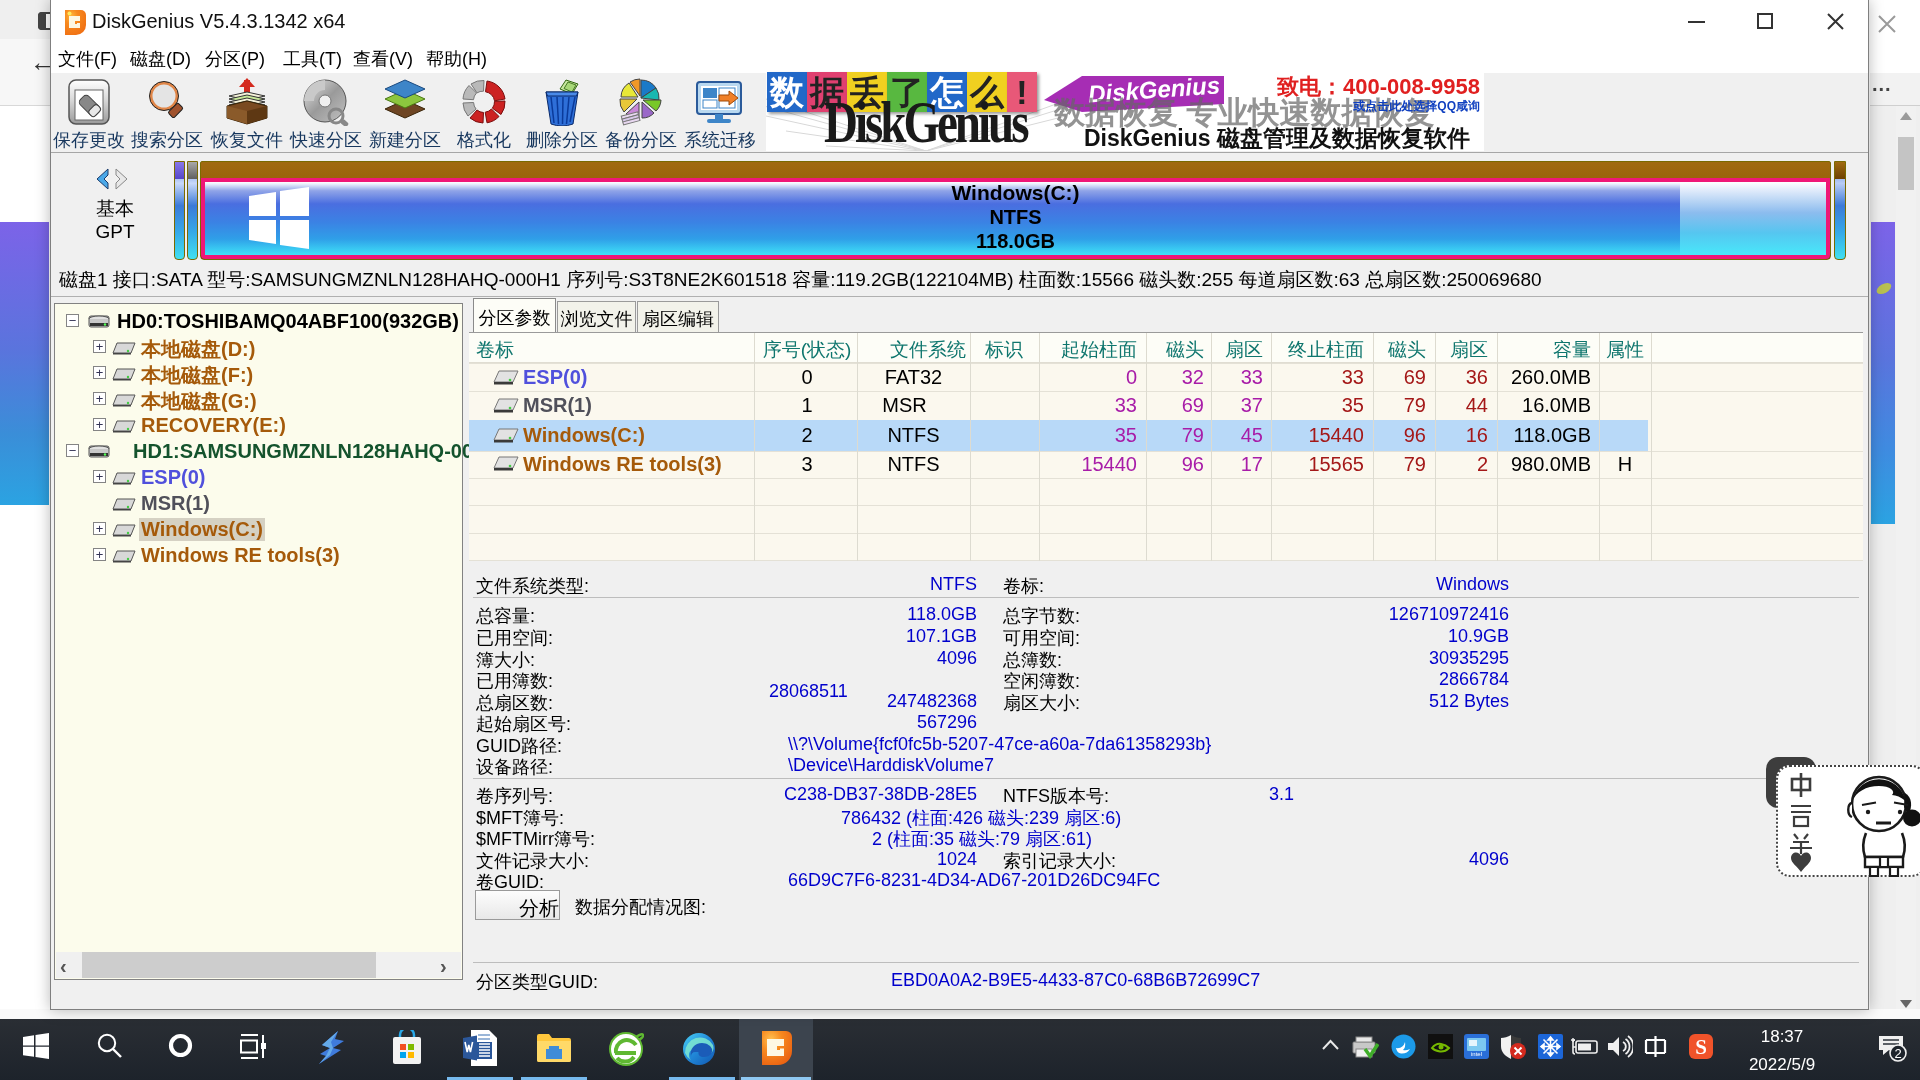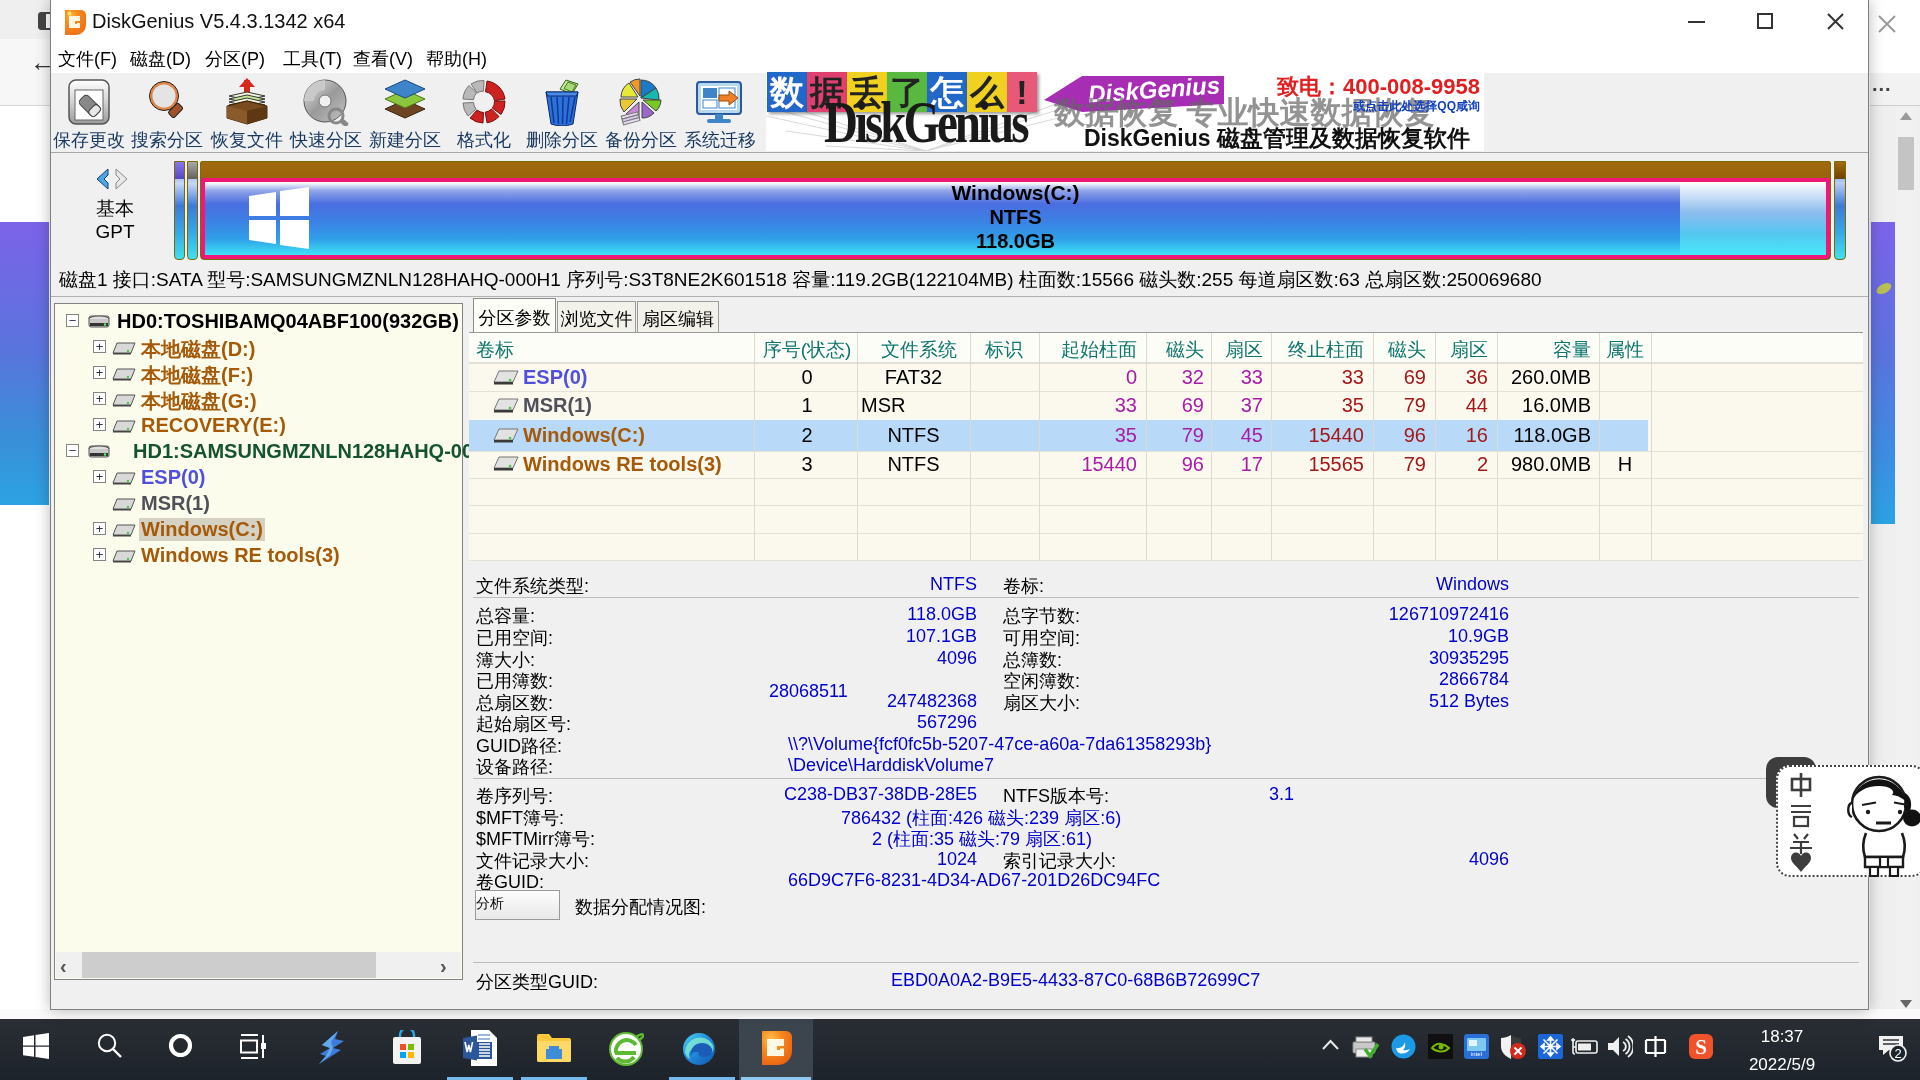--- a/index.html
+++ b/index.html
@@ -536,21 +536,21 @@
   <div id="rightpanel" class="abs" style="left:418px;top:297px;width:1399px;height:683px;background:#f0f0f0">
 
     <div class="abs" style="left:88px;top:4px;width:79px;height:31px;background:#f2f2ea;border:1px solid #9a9a9a;border-bottom:none;font-size:18px;text-align:center;padding-top:5px">浏览文件</div>
     <div class="abs" style="left:168px;top:4px;width:82px;height:31px;background:#f2f2ea;border:1px solid #9a9a9a;border-bottom:none;font-size:18px;text-align:center;padding-top:5px">扇区编辑</div>
     <div class="abs" style="left:4px;top:1px;width:83px;height:34px;background:#fdfdf7;border:1px solid #8a8a8a;border-bottom:none;font-size:18px;text-align:center;padding-top:7px;z-index:2">分区参数</div>
 
     <div class="abs" style="left:0;top:35px;width:1394px;height:228px;background:#fbf8ee;border-top:1px solid #9a9a9a">
       <div class="abs" style="left:0;top:0;width:1394px;height:30px;background:#fdfdf7;border-bottom:1px solid #e0ddd2"></div>
       <span class="th" style="left:7px">卷标</span>
       <span class="th" style="left:291px;width:94px;text-align:center">序号(状态)</span>
-      <span class="th" style="left:412px;width:105px;text-align:left">文件系统</span>
+      <span class="th" style="left:392px;width:105px;text-align:right">文件系统</span>
       <span class="th" style="left:505px;width:60px;text-align:center">标识</span>
       <span class="th" style="left:574px;width:94px;text-align:right">起始柱面</span>
       <span class="th" style="left:677px;width:58px;text-align:right">磁头</span>
       <span class="th" style="left:742px;width:52px;text-align:right">扇区</span>
       <span class="th" style="left:805px;width:90px;text-align:right">终止柱面</span>
       <span class="th" style="left:904px;width:53px;text-align:right">磁头</span>
       <span class="th" style="left:966px;width:53px;text-align:right">扇区</span>
       <span class="th" style="left:1028px;width:94px;text-align:right">容量</span>
       <span class="th" style="left:1132px;width:48px;text-align:center">属性</span>
 
@@ -593,21 +593,21 @@
       <div class="tc" style="left:966px;top:33px;width:53px;text-align:right;color:#a41818">36</div>
       <div class="tc" style="left:1028px;top:33px;width:94px;text-align:right">260.0MB</div>
 
       <svg class="abs" style="left:24px;top:64px" width="26" height="17" viewBox="0 0 26 17">
           <path d="M6 2 L25 2 L20 13 L1 13 z" fill="#e2e2e2" stroke="#777"></path>
           <path d="M1 13 L20 13 L20 15.5 L1 15.5 z" fill="#3a3a3a"></path>
           <circle cx="17" cy="11" r="1.3" fill="#4c4"></circle>
         </svg>
       <span class="tc" style="left:54px;top:61px;font-weight:bold;color:#50505a">MSR(1)</span>
       <div class="tc" style="left:291px;top:61px;width:94px;text-align:center">1</div>
-      <div class="tc" style="left:392px;top:61px;width:105px;">MSR</div>
+      <div class="tc" style="left:383px;top:61px;width:105px;text-align:center">MSR</div>
       <div class="tc" style="left:574px;top:61px;width:94px;text-align:right;color:#a81ca8">33</div>
       <div class="tc" style="left:677px;top:61px;width:58px;text-align:right;color:#a81ca8">69</div>
       <div class="tc" style="left:742px;top:61px;width:52px;text-align:right;color:#a81ca8">37</div>
       <div class="tc" style="left:805px;top:61px;width:90px;text-align:right;color:#a41818">35</div>
       <div class="tc" style="left:904px;top:61px;width:53px;text-align:right;color:#a41818">79</div>
       <div class="tc" style="left:966px;top:61px;width:53px;text-align:right;color:#a41818">44</div>
       <div class="tc" style="left:1028px;top:61px;width:94px;text-align:right">16.0MB</div>
 
       <svg class="abs" style="left:24px;top:94px" width="26" height="17" viewBox="0 0 26 17">
           <path d="M6 2 L25 2 L20 13 L1 13 z" fill="#e2e2e2" stroke="#777"></path>
@@ -682,21 +682,21 @@
     <div class="dl" style="left:7px;top:509px">$MFT簿号:</div>
       <div class="dv" style="left:372px;top:509px">786432 (柱面:426 磁头:239 扇区:6)</div>
     <div class="dl" style="left:7px;top:530px">$MFTMirr簿号:</div>
       <div class="dv" style="left:403px;top:530px">2 (柱面:35 磁头:79 扇区:61)</div>
     <div class="dl" style="left:7px;top:552px">文件记录大小:</div>
       <div class="dv" style="left:300px;top:552px;width:208px;text-align:right">1024</div>
     <div class="dl" style="left:534px;top:552px">索引记录大小:</div>
       <div class="dv" style="left:800px;top:552px;width:240px;text-align:right">4096</div>
     <div class="dl" style="left:7px;top:573px">卷GUID:</div>
       <div class="dv" style="left:319px;top:573px">66D9C7F6-8231-4D34-AD67-201D26DC94FC</div>
-    <div class="abs" style="left:6px;top:593px;width:85px;height:30px;background:linear-gradient(#fdfdfd,#e8e8e8);border:1px solid #9a9a9a;font-size:14px;text-align:left;padding-top:4px">分析</div>
+    <div class="abs" style="left:6px;top:593px;width:85px;height:30px;background:linear-gradient(#fdfdfd,#e8e8e8);border:1px solid #9a9a9a;font-size:20px;text-align:right;padding-top:4px">分析</div>
     <div class="dl" style="left:106px;top:598px">数据分配情况图:</div>
     <div class="abs" style="left:4px;top:665px;width:1386px;height:1px;background:#bdbdbd"></div>
     <div class="dl" style="left:7px;top:673px">分区类型GUID:</div>
       <div class="dv" style="left:422px;top:673px">EBD0A0A2-B9E5-4433-87C0-68B6B72699C7</div>
   </div>
 
 </div>
 
 <div id="sticker" class="abs" style="left:1766px;top:755px;width:154px;height:124px">
   <div class="abs" style="left:0;top:2px;width:50px;height:51px;background:#3d3d3d;border-radius:12px"></div>

